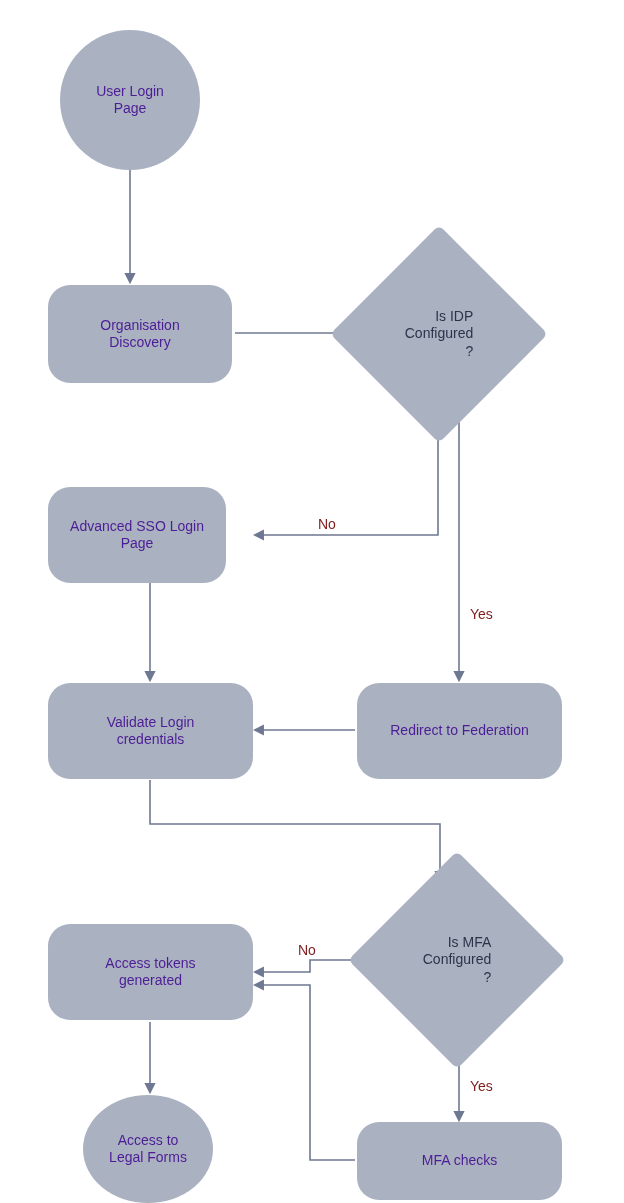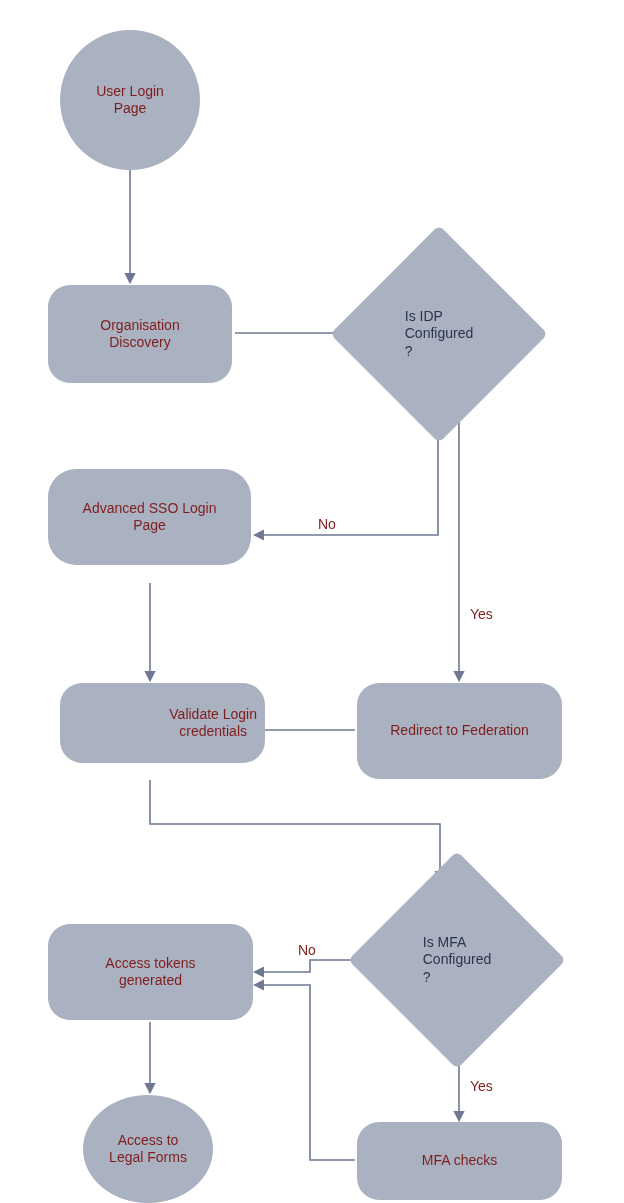--- a/index.html
+++ b/index.html
@@ -18,21 +18,21 @@
   }
   svg.edges {
     position: absolute;
     left: 0; top: 0;
     width: 624px;
     height: 1203px;
   }
   .node {
     position: absolute;
     background: #aab1c1;
-    color: #7f1d1d;
+    color: #4c1d95;
     font-size: 14px;
     line-height: 1.25;
     display: flex;
     align-items: center;
     justify-content: center;
     text-align: center;
     padding: 8px;
     box-sizing: border-box;
   }
   .rect {
@@ -52,21 +52,21 @@
     inset: 0;
     background: #aab1c1;
     transform: rotate(45deg);
     border-radius: 6px;
   }
   .diamond .label {
     position: relative;
     color: #2b344b;
     font-size: 14px;
     line-height: 1.25;
-    text-align: left;
+    text-align: right;
     padding: 6px;
   }
   .edge-label {
     position: absolute;
     color: #7f1d1d;
     font-size: 14px;
     background: transparent;
   }
 </style>
 </head>
@@ -112,29 +112,29 @@
 
   <div class="node rect" style="left:48px; top:285px; width:184px; height:98px;">
     <span>Organisation<br>Discovery</span>
   </div>
 
   <div class="diamond" style="left:362px; top:257px; width:154px; height:154px;">
     <div class="shape"></div>
     <div class="label">Is IDP<br>Configured<br>?</div>
   </div>
 
-  <div class="node rect" style="left:48px; top:469px; width:203px; height:96px;border-radius:28px;">
+  <div class="node rect" style="left:48px; top:487px; width:178px; height:96px;">
     <span>Advanced SSO Login<br>Page</span>
   </div>
 
   <div class="node rect" style="left:357px; top:683px; width:205px; height:96px;">
     <span>Redirect to Federation</span>
   </div>
 
-  <div class="node rect" style="left:60px; top:683px; width:205px; height:80px;justify-content:flex-end;">
+  <div class="node rect" style="left:48px; top:683px; width:205px; height:96px;">
     <span>Validate Login<br>credentials</span>
   </div>
 
   <div class="diamond" style="left:380px; top:883px; width:154px; height:154px;">
     <div class="shape"></div>
     <div class="label">Is MFA<br>Configured<br>?</div>
   </div>
 
   <div class="node rect" style="left:48px; top:924px; width:205px; height:96px;">
     <span>Access tokens<br>generated</span>

